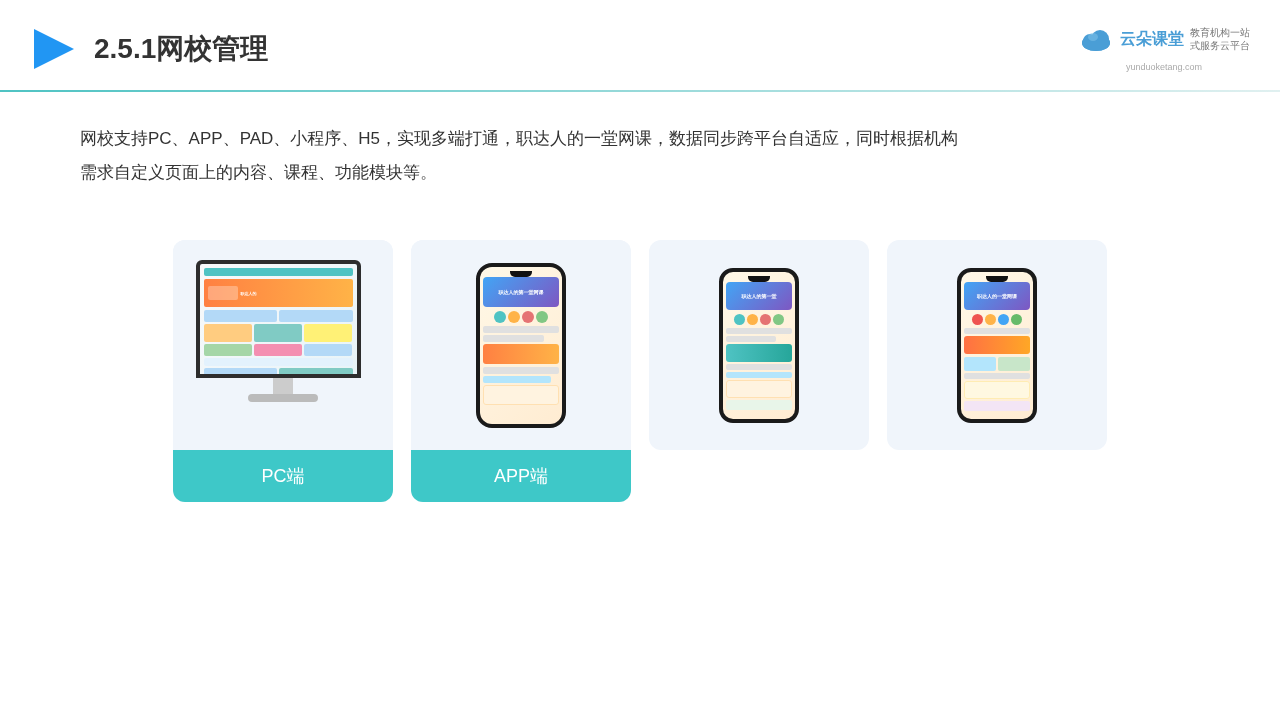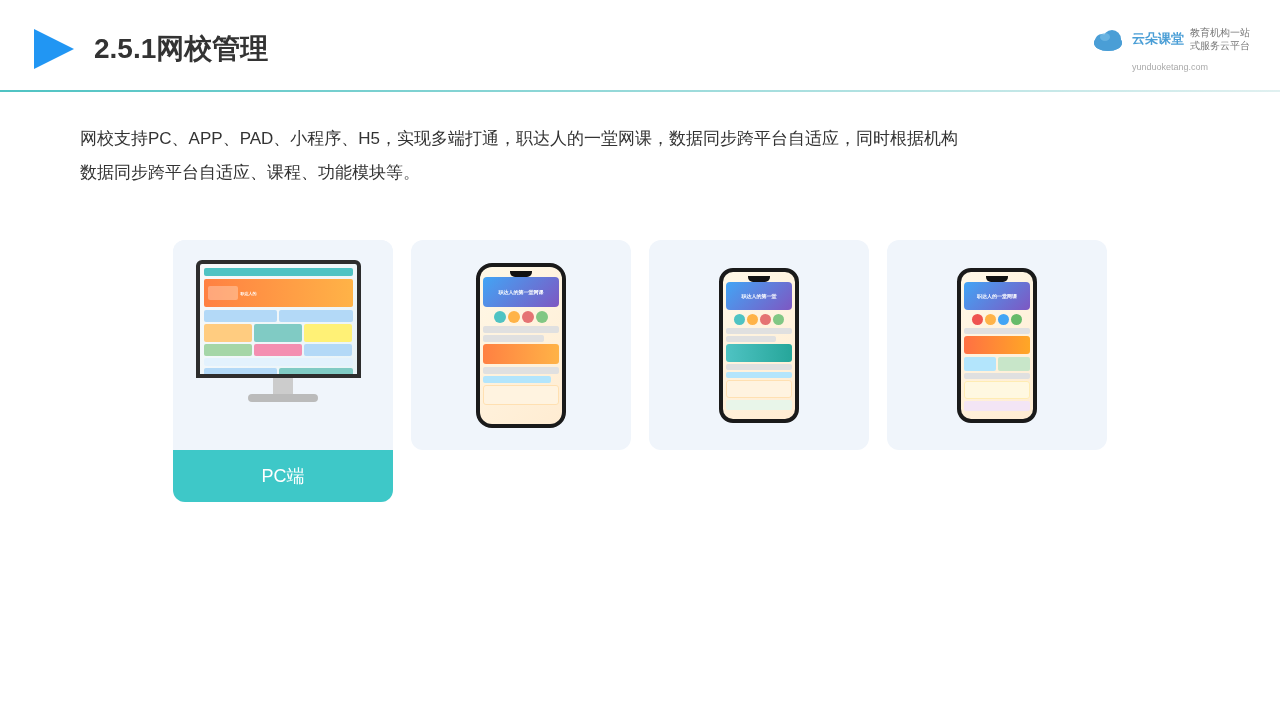--- a/index.html
+++ b/index.html
@@ -38,21 +38,21 @@
       display: flex;
       flex-direction: column;
       align-items: center;
     }
     .logo-cloud {
       display: flex;
       align-items: center;
       gap: 6px;
     }
     .logo-text {
-      font-size: 13px;
+      font-size: 16px;
       color: #4a9ed6;
       font-weight: bold;
     }
     .logo-url {
       font-size: 9px;
       color: #aaa;
       margin-top: 9px;
     }
 
     
@@ -264,21 +264,21 @@
 式服务云平台</div>
     </div>
     <div class="logo-url">yunduoketang.com</div>
   </div>
 </div>
 
 <div class="header-divider"></div>
 
 <div class="description">
   <p>网校支持PC、APP、PAD、小程序、H5，实现多端打通，职达人的一堂网课，数据同步跨平台自适应，同时根据机构</p>
-  <p>数据同步跨平台自适应、课程、功能模块等。</p>
+  <p>需求自定义页面上的内容、课程、功能模块等。</p>
 </div>
 
 <div class="cards-container">
 
   <div class="card">
     <div class="card-image-area">
       <div class="pc-monitor">
         <div class="monitor-screen">
           <div class="monitor-screen-inner">
             <div class="screen-content">
@@ -334,20 +334,21 @@
             <div style="height:7px;background:#e0e0e0;border-radius:2px;margin-bottom:2px;"></div>
             <div style="height:7px;background:#e0e0e0;border-radius:2px;margin-bottom:2px;width:80%;"></div>
             <div style="height:20px;background:linear-gradient(90deg,#ff8042,#ffb347);border-radius:3px;margin-bottom:3px;"></div>
             <div style="height:7px;background:#e0e0e0;border-radius:2px;margin-bottom:2px;"></div>
             <div style="height:7px;background:#b3e5fc;border-radius:2px;margin-bottom:2px;width:90%;"></div>
             <div style="height:20px;background:#fff3e0;border-radius:3px;margin-bottom:2px;border:1px solid #ffe0b2;"></div>
           </div>
         </div>
       </div>
     </div>
+    <div class="card-label">APP端</div>
   </div>
 
 
   <div class="card">
     <div class="card-image-area">
       <div class="phone-mockup">
         <div class="phone-notch"></div>
         <div class="phone-screen">
           <div style="padding:10px 3px 3px 3px;">
             <div style="height:28px;background:linear-gradient(135deg,#42a5f5,#7e57c2);border-radius:4px;margin-bottom:4px;display:flex;align-items:center;justify-content:center;">

